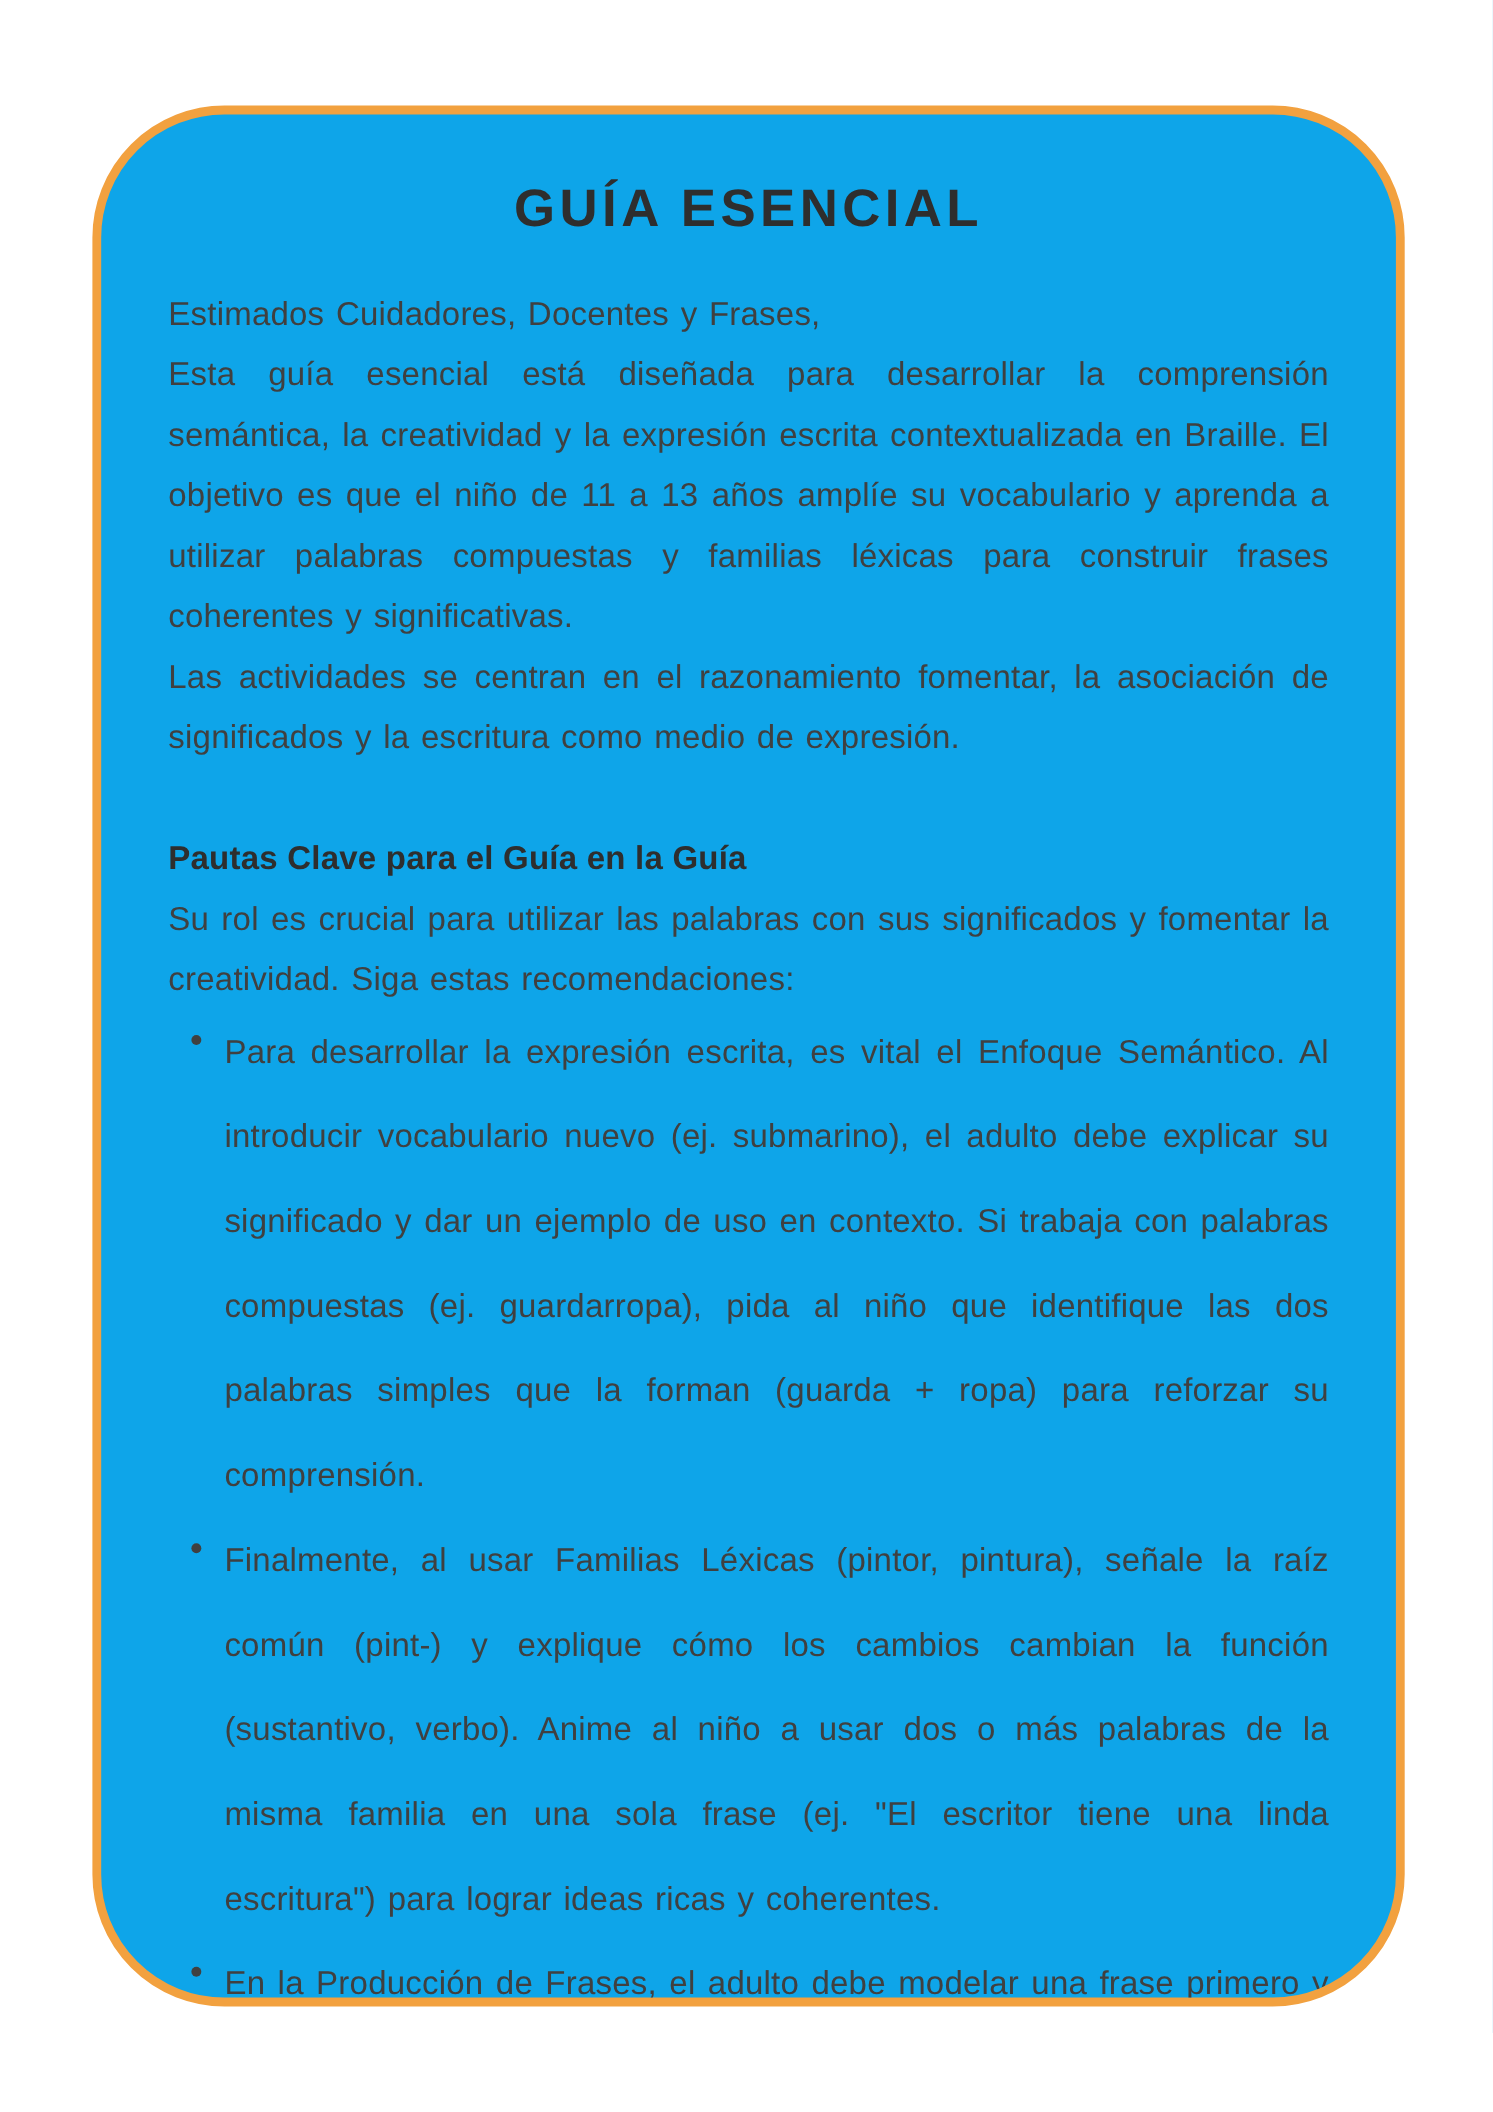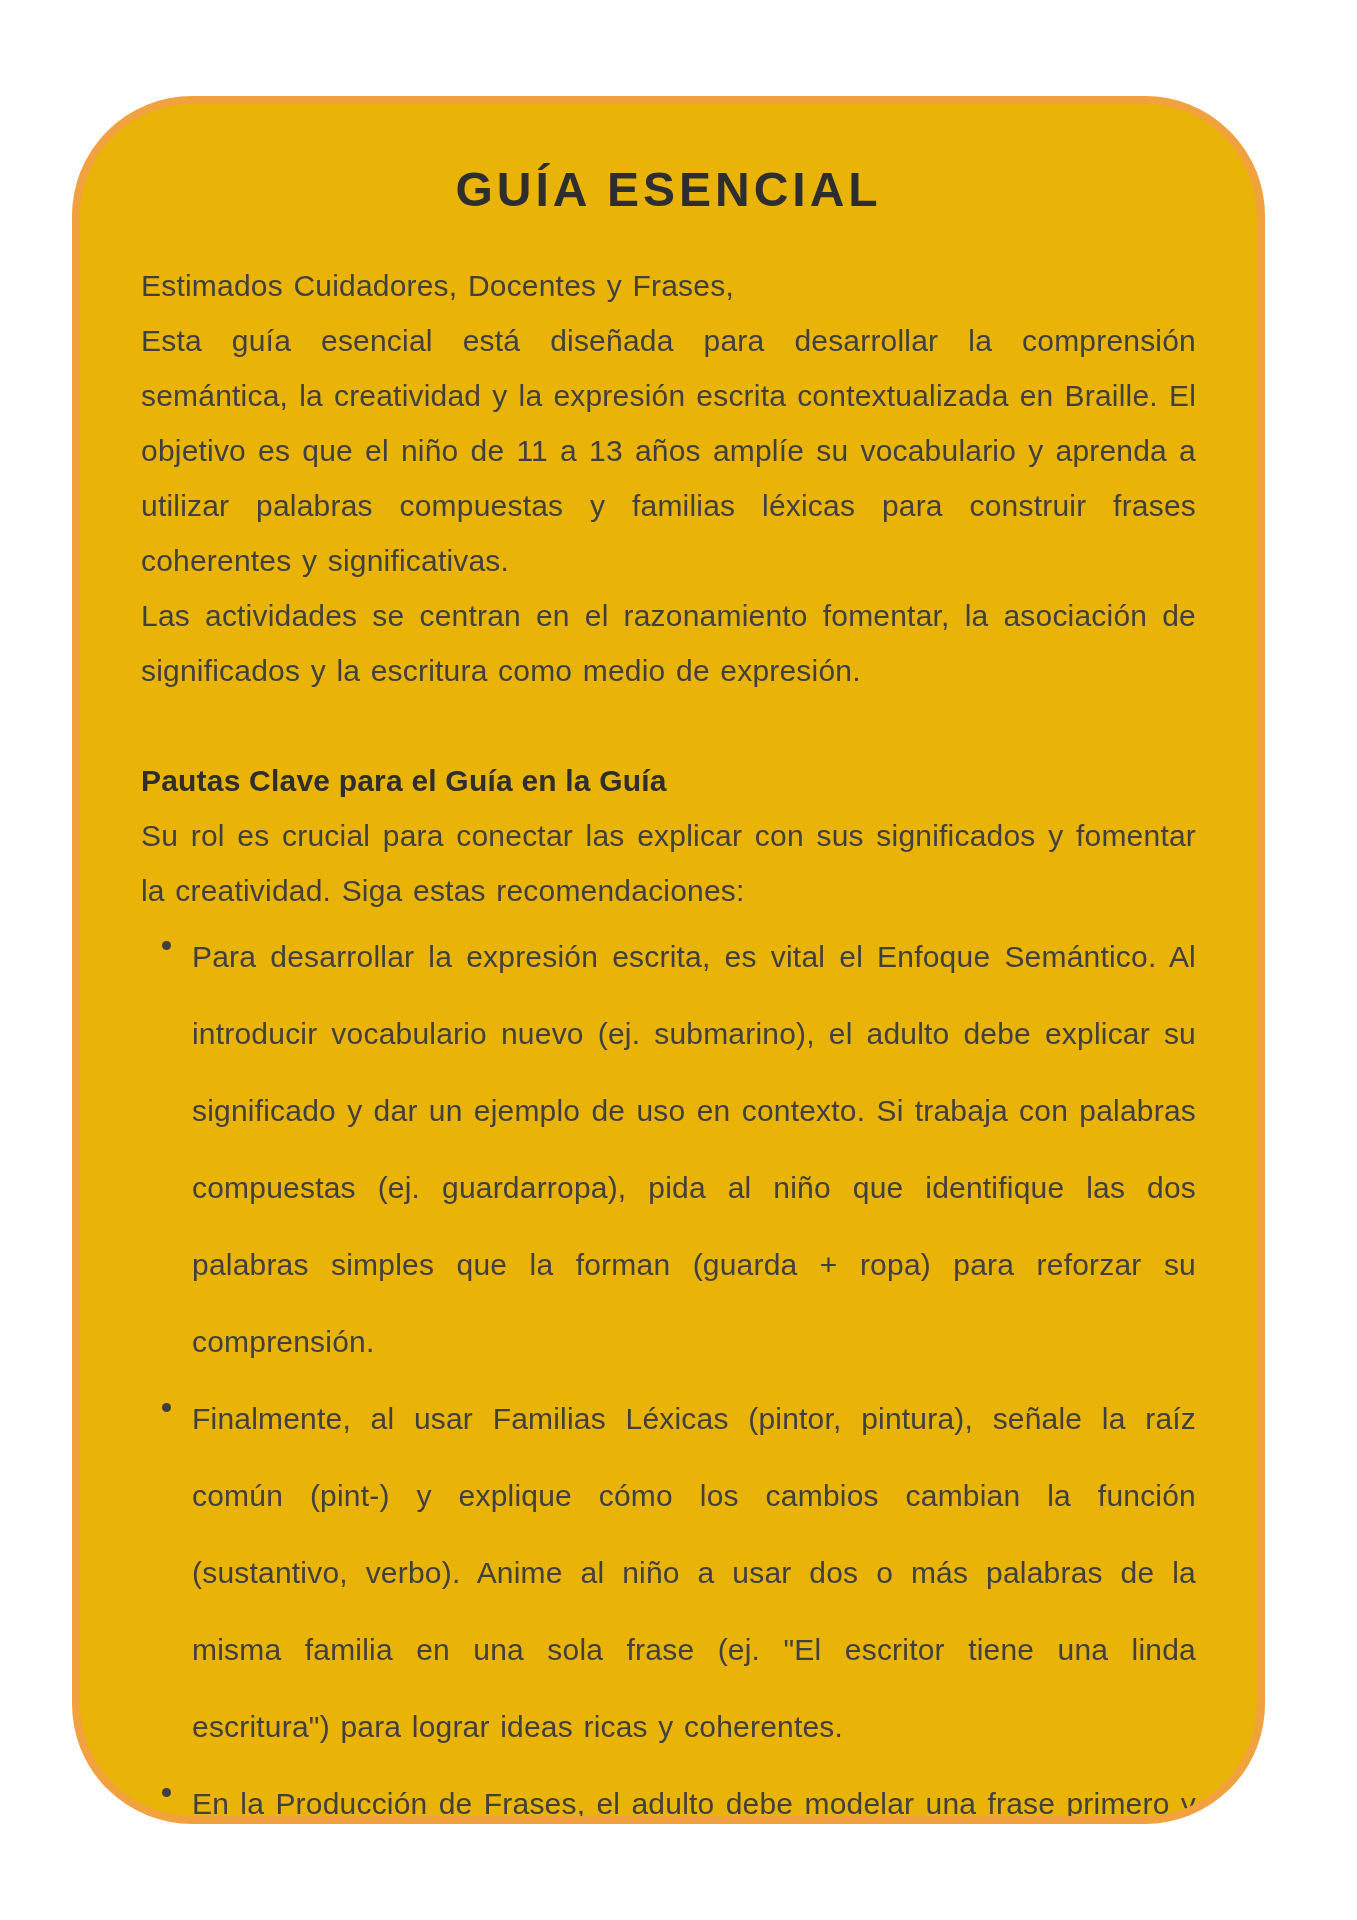--- a/index.html
+++ b/index.html
@@ -8,28 +8,28 @@
     background: #ffffff;
   }
   body {
     width: 1357px;
     height: 1920px;
     position: relative;
     font-family: "Liberation Sans", sans-serif;
   }
   .card {
     position: absolute;
-    left: 72px;
+    left: 84px;
     top: 96px;
     width: 1193px;
     height: 1728px;
     box-sizing: border-box;
     border: 8px solid #F2A13F;
     border-radius: 120px;
-    background: #eab308;
+    background: #0ea5e9;
     padding: 56px 61px 0 61px;
     overflow: hidden;
   }
   .title {
     margin: 0 0 38px 0;
     text-align: center;
     font-size: 48px;
     line-height: 60px;
     font-weight: 800;
     letter-spacing: 4px;
@@ -85,21 +85,21 @@
   <h1 class="title">GUÍA ESENCIAL</h1>
 
   <p class="body-text">Estimados Cuidadores, Docentes y Frases,</p>
 
   <p class="body-text">Esta guía esencial está diseñada para desarrollar la comprensión semántica, la creatividad y la expresión escrita contextualizada en Braille. El objetivo es que el niño de 11 a 13 años amplíe su vocabulario y aprenda a utilizar palabras compuestas y familias léxicas para construir frases coherentes y significativas.</p>
 
   <p class="body-text">Las actividades se centran en el razonamiento fomentar, la asociación de significados y la escritura como medio de expresión.</p>
 
   <h2 class="section-heading">Pautas Clave para el Guía en la Guía</h2>
 
-  <p class="body-text">Su rol es crucial para conectar las explicar con sus significados y fomentar la creatividad. Siga estas recomendaciones:</p>
+  <p class="body-text">Su rol es crucial para utilizar las palabras con sus significados y fomentar la creatividad. Siga estas recomendaciones:</p>
 
   <ul class="bullet-list">
     <li class="bullet-item">
       <span class="bullet-dot"></span>
       <span>Para desarrollar la expresión escrita, es vital el Enfoque Semántico. Al introducir vocabulario nuevo (ej. submarino), el adulto debe explicar su significado y dar un ejemplo de uso en contexto. Si trabaja con palabras compuestas (ej. guardarropa), pida al niño que identifique las dos palabras simples que la forman (guarda + ropa) para reforzar su comprensión.</span>
     </li>
     <li class="bullet-item">
       <span class="bullet-dot"></span>
       <span>Finalmente, al usar Familias Léxicas (pintor, pintura), señale la raíz común (pint-) y explique cómo los cambios cambian la función (sustantivo, verbo). Anime al niño a usar dos o más palabras de la misma familia en una sola frase (ej. "El escritor tiene una linda escritura") para lograr ideas ricas y coherentes.</span>
     </li>

